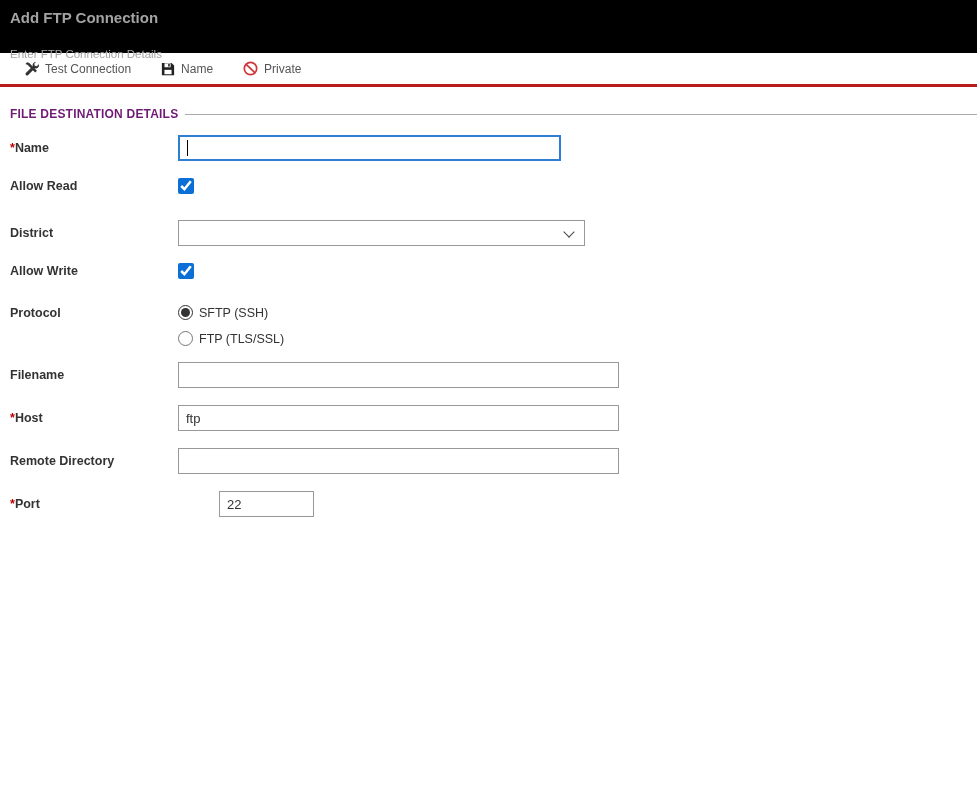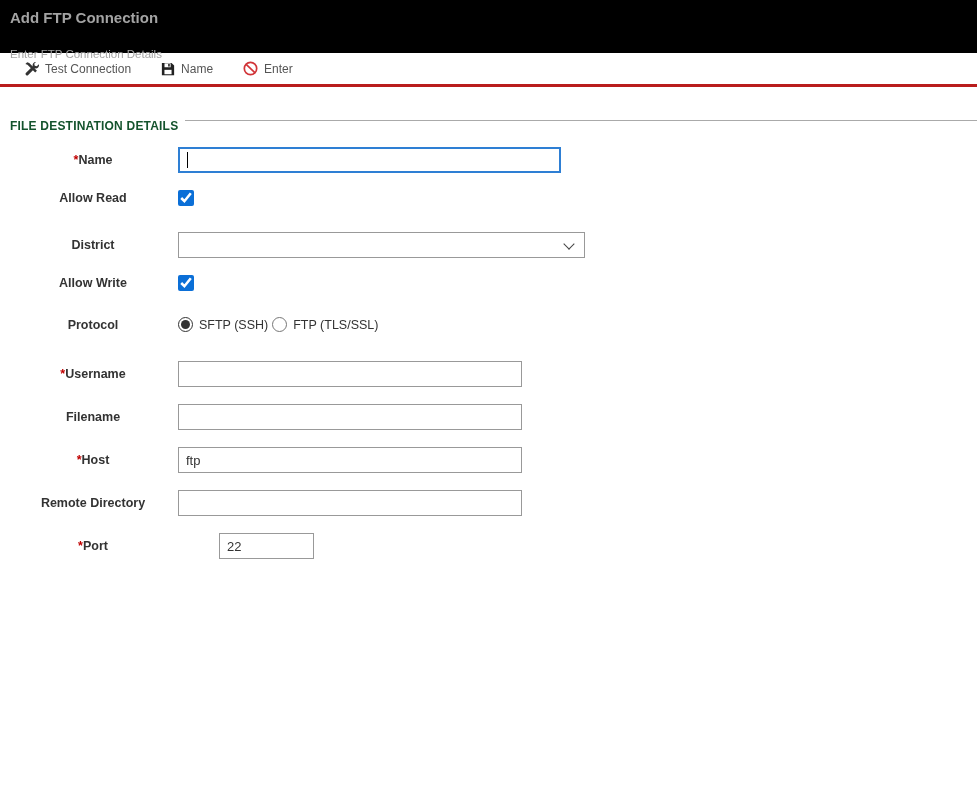--- a/index.html
+++ b/index.html
@@ -34,43 +34,43 @@
   }
   .tool-btn svg { display: block; }
 
   
   .content { padding: 0 0 0 10px; }
   .section-head {
     display: flex; align-items: center;
     margin: 20px 0 14px;
   }
   .section-head .sec-title {
-    font-size: 12px; font-weight: bold; color: #14532d;
-    white-space: nowrap; letter-spacing: .2px; margin-top: 12px;
+    font-size: 12px; font-weight: bold; color: #701a75;
+    white-space: nowrap; letter-spacing: .2px;
   }
   .section-head .sec-rule {
     flex: 1; border-top: 1px solid #aaa; margin-left: 7px;
   }
 
   .row {
     display: flex; align-items: center;
     margin-bottom: 17px;
   }
   .row.cb-row { margin-bottom: 26px; }
   .row.top-align { align-items: flex-start; }
   .label-col {
     width: 168px; flex-shrink: 0;
-    text-align: center; padding-right: 2px;
+    text-align: left; padding-right: 2px;
     font-size: 12.5px; font-weight: bold; color: #333;
     line-height: 16px;
   }
   .req { color: #c00000; font-weight: bold; }
 
   input[type="text"], input[type="password"] {
-    height: 26px; width: 344px;
+    height: 26px; width: 441px;
     border: 1px solid #999;
     font-family: inherit; font-size: 13px;
     padding: 0 7px; color: #333; background: #fff;
     outline: none;
   }
   .focused-wrap { position: relative; display: inline-block; }
   .focused-wrap input {
     border: 2px solid #2e7fd4; padding: 0 6px; width: 383px;
   }
   .caret {
@@ -97,24 +97,24 @@
   input[type="checkbox"] {
     width: 16px; height: 16px;
     accent-color: #0b6fd7;
     margin: 0;
   }
   input[type="radio"] {
     width: 15px; height: 15px;
     accent-color: #333;
     margin: 0 6px 0 0;
   }
-  .radio-group { display: flex; gap: 4px; padding-top: 0; }
+  .radio-group { display: flex; flex-direction: column; gap: 11px; padding-top: 0; }
   .radio-opt { display: flex; align-items: center; font-size: 12.5px; color: #333; }
   .radio-opt label { cursor: pointer; }
-  .protocol-row { margin-bottom: 28px; }
+  .protocol-row { margin-bottom: 16px; }
   .pk-row { margin-bottom: 27px; }
 
   .input-port { width: 95px !important; margin-left: 41px; }
   .input-filename { width: 288px !important; }
 </style>
 </head>
 <body>
 
 <div class="header">
   <div class="title">Add FTP Connection</div>
@@ -145,21 +145,21 @@
     <span>Name</span>
   </button>
 
   <button class="tool-btn">
     <span>
       <svg width="15" height="15" viewBox="0 0 16 16">
         <circle cx="8" cy="8" r="6.6" fill="none" stroke="#d13438" stroke-width="1.8"></circle>
         <line x1="3.4" y1="3.6" x2="12.6" y2="12.4" stroke="#d13438" stroke-width="1.8"></line>
       </svg>
     </span>
-    <span>Enter</span>
+    <span>Private</span>
   </button>
 </div>
 
 <div class="content">
 
   <div class="section-head">
     <span class="sec-title">FILE DESTINATION DETAILS</span>
     <span class="sec-rule"></span>
   </div>
 
@@ -200,26 +200,20 @@
         <label>SFTP (SSH)</label>
       </span>
       <span class="radio-opt">
         <input type="radio" name="protocol" style="">
         <label>FTP (TLS/SSL)</label>
       </span>
     </div>
   </div>
 
 
-  <div class="row">
-    <div class="label-col">
-      <span class="req">*</span><span>Username</span>
-    </div>
-    <input type="text" value="" style="">
-  </div>
 
   <div class="row">
     <div class="label-col">Filename</div>
     <input type="password" value="" style="">
   </div>
 
   <div class="row">
     <div class="label-col">
       <span class="req">*</span><span>Host</span>
     </div>

